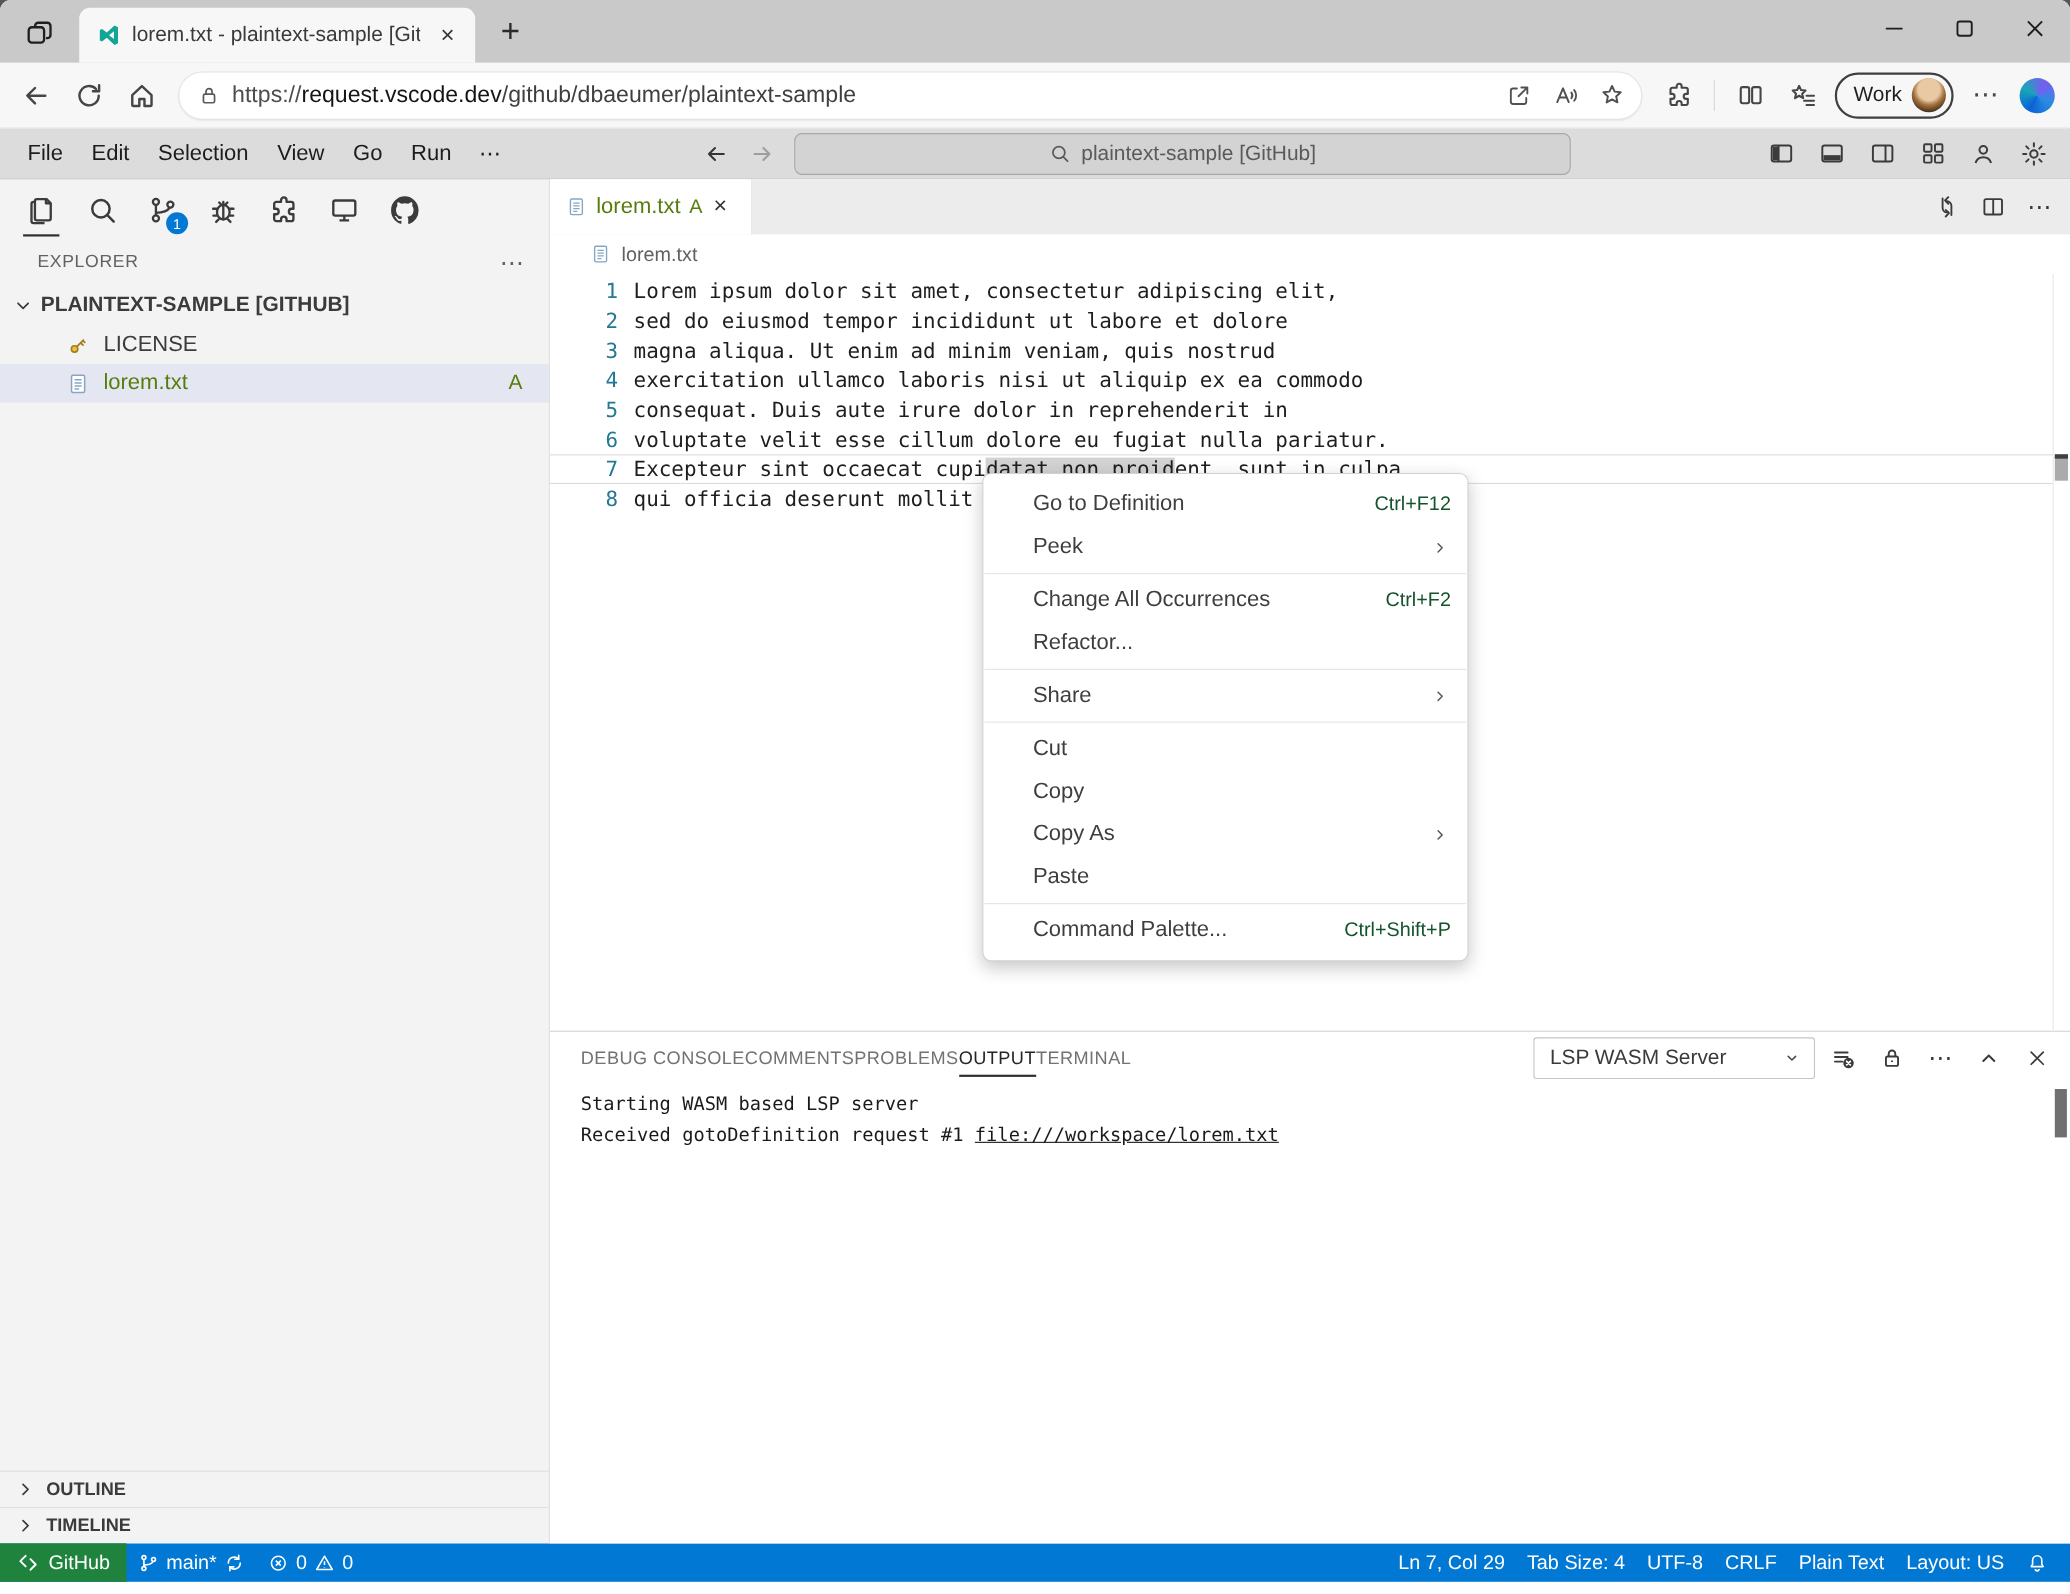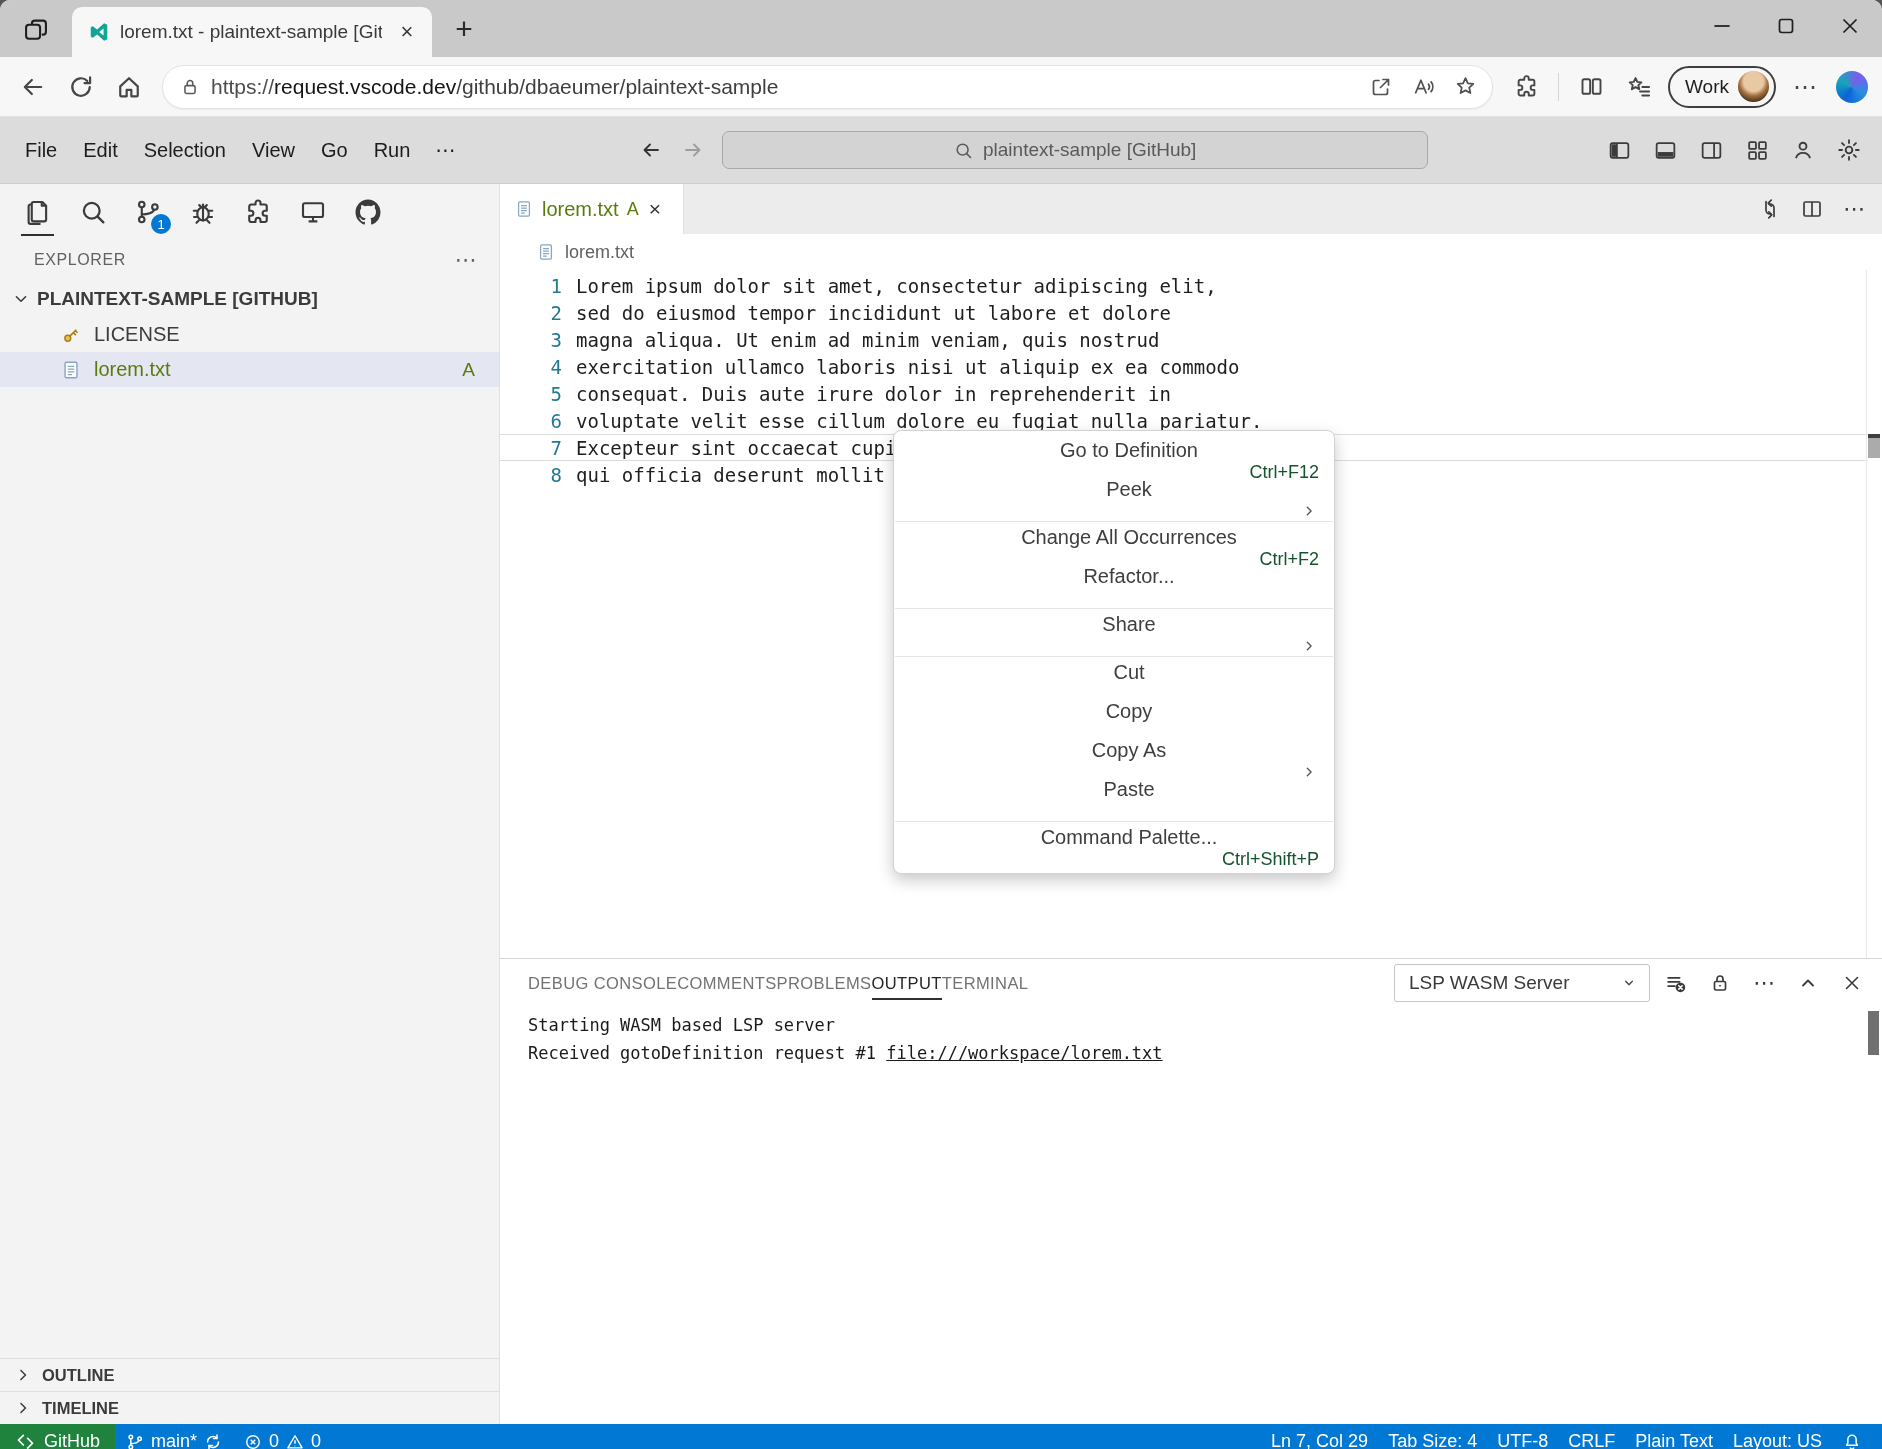--- a/index.html
+++ b/index.html
@@ -27,21 +27,21 @@
   .url .domain { color:#151515; }
   .url .path { color:#3f3f3f; }
   .ab-ic { width:42px; height:40px; display:flex; align-items:center; justify-content:center; color:#515151; flex:none; }
   .tb-divider { width:1px; height:28px; background:#d7d7d7; margin:0 7px; flex:none; }
   .profile-pill { height:42px; border:2px solid #3f3f3f; border-radius:22px; display:flex; align-items:center; gap:9px; padding:0 5px 0 15px; flex:none; margin:0 4px; }
   .profile-pill .pname { font-size:19px; color:#1f1f1f; }
   .avatar { width:31px; height:31px; border-radius:50%; background:radial-gradient(circle at 50% 34%, #e9c9a4 0 38%, #b07c4f 52%, #4e3категория0 78%, #3c2a1a 100%); background:radial-gradient(circle at 50% 34%, #e9c9a4 0 38%, #a5713f 55%, #43301d 80%); flex:none; }
   .copilot { width:32px; height:32px; border-radius:50%; background:conic-gradient(from 210deg,#0b63d8,#18a7b8,#7a5cf0,#2a8de0,#0b63d8); flex:none; margin-left:6px; }
 
   
-  .vs-titlebar { height:67px; background:#dcdcdc; display:flex; align-items:center; padding:0 12px; position:relative; border-bottom:1px solid #cfcfcf; }
+  .vs-titlebar { height:46px; background:#dcdcdc; display:flex; align-items:center; padding:0 12px; position:relative; border-bottom:1px solid #cfcfcf; }
   .menu { font-size:20px; color:#1c1c1c; padding:0 13px; height:36px; display:flex; align-items:center; border-radius:6px; }
   .menu-more { padding:0 12px; color:#1c1c1c; font-size:20px; }
   .tb-spacer { flex:1; }
   .nav-ic { width:42px; height:38px; display:flex; align-items:center; justify-content:center; color:#333; }
   .nav-ic.disabled { color:#9d9d9d; }
   .cmd-center { width:706px; height:38px; background:#d3d3d3; border:1px solid #a8a8a8; border-radius:7px; display:flex; align-items:center; justify-content:center; gap:9px; color:#5a5a5a; font-size:19px; margin:0 8px; }
   .vs-right { display:flex; align-items:center; gap:4px; margin-left:auto; }
   .vs-right .tb-ic { color:#3b3b3b; width:42px; }
 
   
@@ -91,21 +91,21 @@
   .panel-controls { margin-left:auto; display:flex; align-items:center; gap:8px; color:#3b3b3b; }
   .channel { width:256px; height:38px; border:1px solid #c5c5c5; border-radius:3px; background:#fff; display:flex; align-items:center; padding:0 10px 0 14px; font-size:19px; color:#3a3a3a; }
   .channel .chev { margin-left:auto; color:#4a4a4a; }
   .pc-ic { width:36px; height:36px; display:flex; align-items:center; justify-content:center; }
   .panel-body { flex:1; font-family:"DejaVu Sans Mono","Liberation Mono",monospace; font-size:17px; line-height:28px; padding:4px 0 0 28px; color:#1a1a1a; position:relative; }
   .out-link { text-decoration:underline; }
   .panel-scroll { position:absolute; top:4px; right:3px; width:11px; height:44px; background:#707070; }
 
   
   .ctx-menu { position:absolute; left:893px; top:430px; width:442px; background:#fff; border:1px solid #d2d2d2; border-radius:8px; box-shadow:0 6px 16px rgba(0,0,0,.22); padding:8px 0; z-index:50; }
-  .mi { height:39px; display:flex; align-items:center; padding:0 15px 0 45px; font-size:20px; color:#3e3e3e;flex-direction:column; }
+  .mi { height:39px; display:flex; align-items:center; padding:0 15px 0 45px; font-size:20px; color:#3e3e3e; }
   .mi .sc { margin-left:auto; color:#14532d; font-size:18px; }
   .mi .sub { margin-left:auto; color:#555; }
   .msep { height:1px; background:#e4e4e4; margin:4px 1px; }
 
   
   .statusbar { height:35px; background:#0078d4; display:flex; align-items:center; color:#fff; font-size:18px; }
   .sb-remote { height:35px; background:#1f833d; display:flex; align-items:center; gap:8px; padding:0 15px; flex:none; }
   .sb-group { display:flex; align-items:center; gap:6px; padding:0 10px; }
   .sb-right { margin-left:auto; display:flex; align-items:center; padding-right:10px; }
   .sb-right .sb-group { padding:0 10px; }

